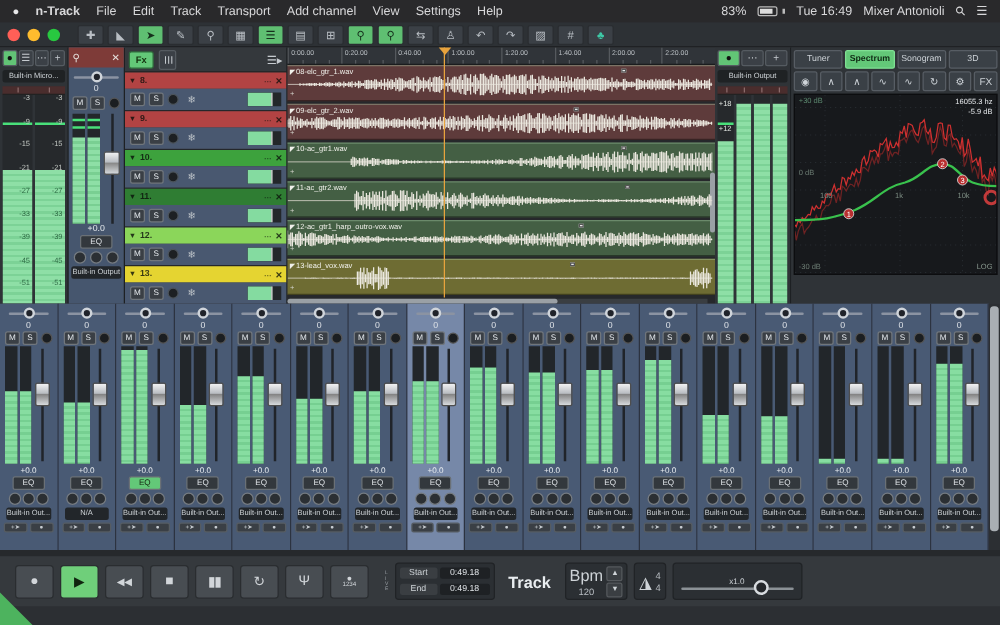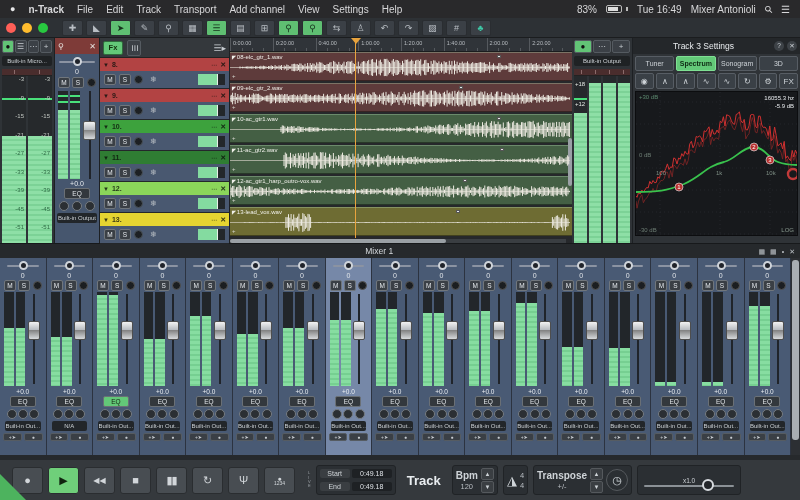--- a/index.html
+++ b/index.html
@@ -164,21 +164,21 @@
   .tbtn .sub{display:block;font-size:5px;line-height:4px;margin-top:-2px;}
   .tbtn.ci{font-size:7px;line-height:8px;}
   #live{display:flex;flex-direction:column;font-size:4px;color:#9aa0a5;line-height:4.4px;margin-left:8px;}
   #timebox{width:90px;height:28px;background:#17191b;border:1px solid #000;border-radius:2px;color:#f2f4f6;font-family:"DejaVu Sans Mono",monospace;font-size:16px;line-height:26px;text-align:center;}
   .grp{background:#2b2f33;border:1px solid #202326;border-radius:3px;display:flex;align-items:center;padding:2px 3px;gap:3px;height:30px;}
   .se-grid{display:grid;grid-template-columns:auto auto;gap:2px;}
   .se-lab{background:#3a3e42;color:#ced3d7;font-size:7px;padding:1px 6px;border-radius:2px;min-width:30px;text-align:center;}
   .se-val{background:#1e2124;color:#dfe3e7;font-size:7px;padding:1px 5px;border-radius:2px;min-width:40px;text-align:center;}
   #gridlab{font-size:13px;font-weight:bold;color:#e9edf0;margin:0 6px;}
   .stack{display:flex;flex-direction:column;gap:1px;align-items:center;}
-  .small-lab{color:#ced3d7;font-size:10px;font-weight:bold;}
+  .small-lab{color:#ced3d7;font-size:13px;font-weight:normal;}
   .small-val{color:#b9bec3;font-size:7.5px;}
   .arrows{display:flex;flex-direction:column;gap:1px;}
   .arr{width:13px;height:12px;background:#3a3e42;border:1px solid #55595d;border-radius:2px;color:#cfd4d8;font-size:6px;line-height:10px;text-align:center;cursor:pointer;padding:0;}
   .metro{font-size:13px;color:#cfd4d8;}
   .clockb{width:22px;height:22px;border-radius:50%;background:#2b2f33;border:1px solid #55595d;color:#cfd4d8;font-size:11px;cursor:pointer;padding:0;}
   #speed{width:104px;height:30px;position:relative;}
   #speedlab{text-align:center;color:#ced3d7;font-size:6.5px;}
   #speedtrack{position:absolute;left:6px;right:6px;top:19px;height:2px;background:#8b9196;border-radius:1px;}
   #speedknob{position:absolute;left:63%;top:13px;width:12px;height:12px;border-radius:50%;background:#23262a;border:2px solid #d7dbdf;cursor:pointer;}
   #corner{position:absolute;left:0;bottom:0;width:0;height:0;border-bottom:26px solid #4db35e;border-right:26px solid transparent;z-index:9;}
@@ -557,25 +557,20 @@
             <div class="ocol">
               <div class="ofill" style="height: 96%;"></div>
             </div>
           </div>
         <span class="olab" style="top:12px">+18</span>
         <span class="olab" style="top:32px">+12</span>
       </div>
     </div>
 
     <div id="settings">
-      <div id="set-title">
-        <span class="t">Track 3 Settings</span>
-        <span class="circ">?</span>
-        <span class="circ">✕</span>
-      </div>
       <div id="tabs">
           <button class="tab">Tuner</button>
           <button class="tab on">Spectrum</button>
           <button class="tab">Sonogram</button>
           <button class="tab">3D</button>
         </div>
       <div id="seticons">
           <button class="sic">◉</button>
           <button class="sic">∧</button>
           <button class="sic">∧</button>
@@ -613,24 +608,20 @@
             <circle cx="118" cy="55" r="4" fill="#b93030" stroke="#d8d8d8" stroke-width="0.7"></circle>
             <text x="118" y="57.4" font-size="6" fill="#fff" text-anchor="middle" font-family="Liberation Sans,sans-serif">2</text>
             <circle cx="134" cy="68" r="4" fill="#b93030" stroke="#d8d8d8" stroke-width="0.7"></circle>
             <text x="134" y="70.4" font-size="6" fill="#fff" text-anchor="middle" font-family="Liberation Sans,sans-serif">3</text>
             <circle cx="157" cy="82" r="5" fill="none" stroke="#c23a3a" stroke-width="2.4"></circle>
           </svg>
       </div>
     </div>
   </div>
 
-  <div id="mixerbar">
-    <span class="t">Mixer 1</span>
-    <span id="mixbar-icons"><span class="ic">▦</span><span class="ic">▦</span><span class="ic">•</span><span class="ic">✕</span></span>
-  </div>
 
   <div id="mixer">
     <div id="chans">
   <div class="chan">
     <div class="panrow">
             <div class="panline"></div>
             <div class="panknob"></div>
           </div>
     <div class="panval">0</div>
     <div class="cmsrow">
@@ -1296,31 +1287,20 @@
         <button class="arr">▼</button>
       </span>
     </span>
     <span class="grp">
       <span class="metro">◮</span>
       <span class="stack">
         <span class="small-val">4</span>
         <span class="small-val">4</span>
       </span>
     </span>
-    <span class="grp">
-      <span class="stack">
-        <span class="small-lab">Transpose</span>
-        <span class="small-val">+/-</span>
-      </span>
-      <span class="arrows">
-        <button class="arr">▲</button>
-        <button class="arr">▼</button>
-      </span>
-      <button class="clockb">◷</button>
-    </span>
     <span class="grp" id="speed">
       <span style="flex:1">
         <span id="speedlab" style="display:block">x1.0</span>
         <span id="speedtrack"></span>
         <span id="speedknob"></span>
       </span>
     </span>
   </div>
   <div id="corner"></div>
 </div>

